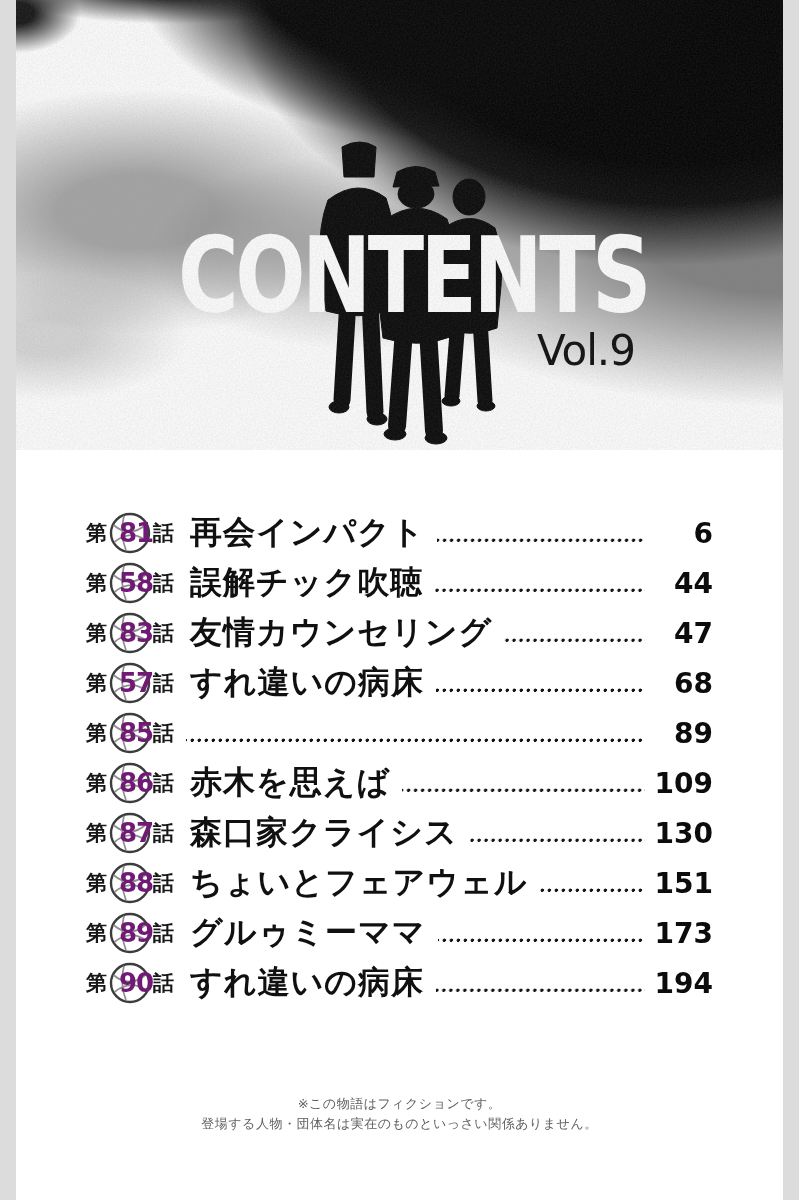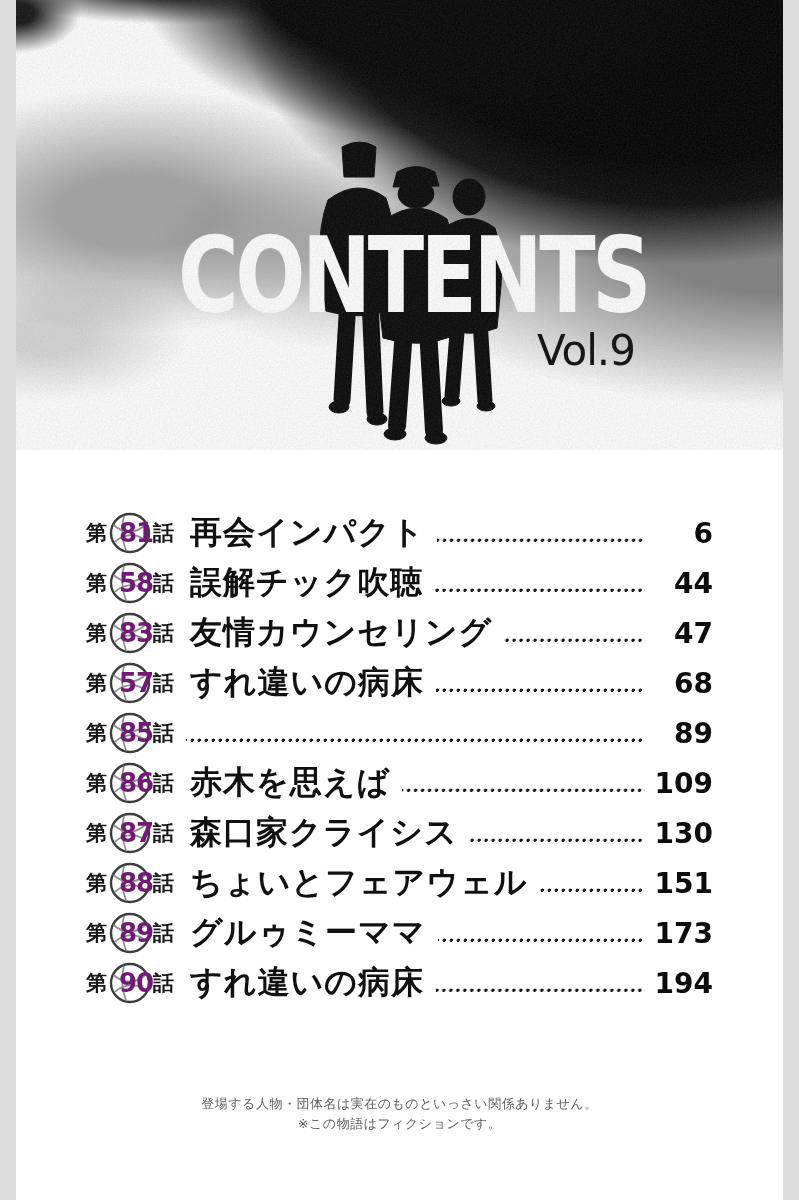--- a/index.html
+++ b/index.html
@@ -304,17 +304,17 @@
         </span>
         <span class="chap-suffix">話</span>
       </span>
       <span class="toc-title">すれ違いの病床</span>
       <span class="leader"></span>
       <span class="toc-page">194</span>
     </li>
     </ol>
 
   <div class="footer">
+    <div class="footer-line">※この物語はフィクションです。</div>
     <div class="footer-line">登場する人物・団体名は実在のものといっさい関係ありません。</div>
-    <div class="footer-line">※この物語はフィクションです。</div>
   </div>
 
 </div>
 
 </body></html>

